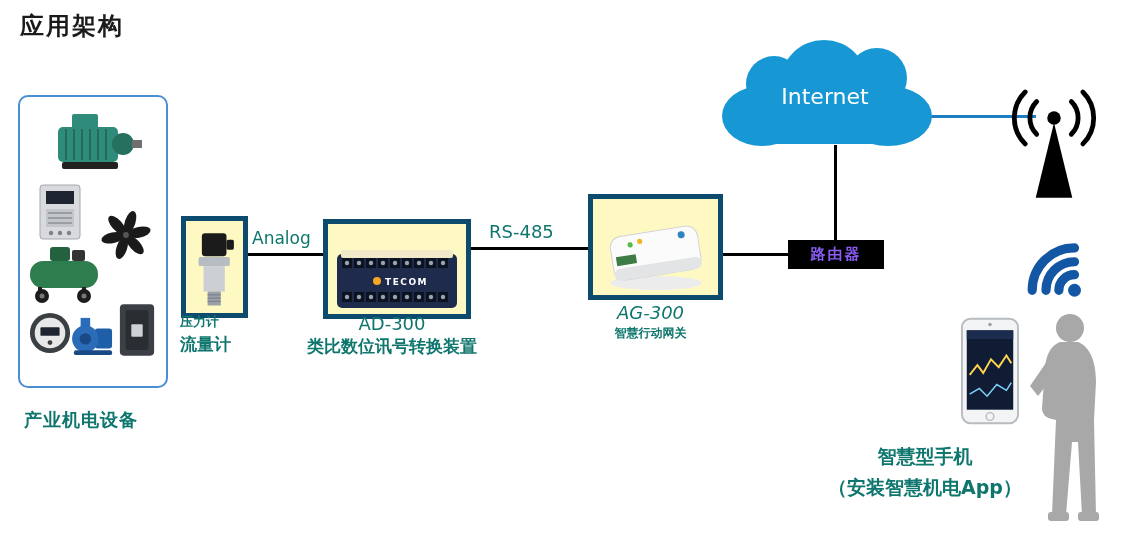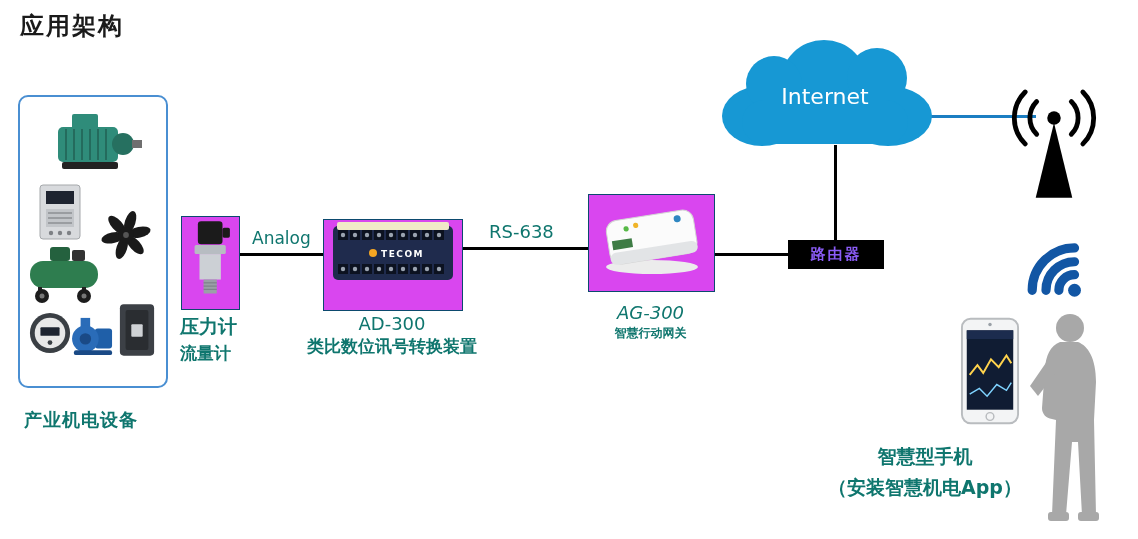--- a/index.html
+++ b/index.html
@@ -1,21 +1,21 @@
 <!DOCTYPE html>
 <html><head>
 <meta charset="utf-8">
 <style>
   html,body{margin:0;padding:0;background:#ffffff;}
   body{font-family:"DejaVu Sans","Liberation Sans",sans-serif;color:#111;}
   .canvas{position:relative;width:1138px;height:539px;background:#fff;overflow:hidden;}
   .abs{position:absolute;}
   .title{font-size:24px;font-weight:600;letter-spacing:2px;color:#1a1a1a;}
   .equip-box{border:2px solid #4a8fd2;border-radius:10px;background:#fff;}
-  .photo-box{background:#d946ef;border:1px solid #0c4a6e;display:flex;align-items:flex-start;justify-content:center;}
+  .photo-box{background:#fef9c3;border:5px solid #0c4a6e;display:flex;align-items:flex-end;justify-content:center;}
   .lbl{color:#0f766e;}
   .bold{font-weight:bold;}
   .center{text-align:center;}
   .line{background:#000;}
   .blue-line{background:#1b7ec2;}
   .router{background:#000;color:#8b5cf6;display:flex;align-items:center;justify-content:center;
           font-size:15px;font-weight:bold;letter-spacing:2px;}
   .internet-label{color:#fff;font-size:22px;text-align:center;}
   svg{display:block;}
   svg text{font-family:"DejaVu Sans","Liberation Sans",sans-serif;}
@@ -122,21 +122,21 @@
       <rect x="14" y="42" width="26" height="31" fill="#ccd0d5"></rect>
       <rect x="19" y="73" width="16" height="17" fill="#9aa0a7"></rect>
       <g stroke="#7d838a" stroke-width="1.5">
         <line x1="19" y1="77" x2="35" y2="77"></line>
           <line x1="19" y1="81" x2="35" y2="81"></line>
         <line x1="19" y1="85" x2="35" y2="85"></line>
       </g>
     </svg>
   </div>
   <div class="abs" style="left:180px;top:313px;">
-    <div class="lbl bold" style="font-size:19px;line-height:1.45;text-align:center;">压力计</div>
+    <div class="lbl bold" style="font-size:13px;line-height:1.45;">压力计</div>
     <div class="lbl bold" style="font-size:17px;line-height:1.45;">流量计</div>
   </div>
 
   <div class="abs lbl" style="left:252px;top:228px;font-size:17px;">Analog</div>
 
   <div class="abs photo-box" style="left:323px;top:219px;width:138px;height:90px;">
     <svg width="124" height="66" viewBox="0 0 124 66">
       <rect x="2" y="6" width="120" height="54" rx="5" fill="#1f2b4d"></rect>
       <rect x="6" y="2" width="112" height="8" rx="2" fill="#f1e9c8"></rect>
       <g fill="#0c1220">
@@ -183,21 +183,21 @@
           <circle cx="72" cy="49" r="2.2"></circle>
         <circle cx="84" cy="49" r="2.2"></circle>
           <circle cx="96" cy="49" r="2.2"></circle>
           <circle cx="108" cy="49" r="2.2"></circle>
       </g>
     </svg>
   </div>
   <div class="abs lbl center" style="left:323px;top:313px;width:138px;font-size:18px;">AD-300</div>
   <div class="abs lbl bold center" style="left:293px;top:335px;width:198px;font-size:17px;">类比数位讯号转换装置</div>
 
-  <div class="abs lbl" style="left:489px;top:221px;font-size:18px;">RS-638</div>
+  <div class="abs lbl" style="left:489px;top:221px;font-size:18px;">RS-485</div>
 
   <div class="abs photo-box" style="left:588px;top:194px;width:125px;height:96px;">
     <svg width="112" height="84" viewBox="0 0 112 84">
       <ellipse cx="56" cy="72" rx="46" ry="7" fill="#ececec"></ellipse>
       <g transform="rotate(-9 56 44)">
         <rect x="12" y="20" width="88" height="44" rx="11" fill="#fbfbfb" stroke="#d4d4d4"></rect>
         <rect x="12" y="52" width="88" height="12" rx="6" fill="#e2e4e6"></rect>
         <rect x="16" y="40" width="20" height="9" fill="#3e7c45"></rect>
         <circle cx="32" cy="30" r="2.6" fill="#57b947"></circle>
         <circle cx="42" cy="28" r="2.6" fill="#f0b429"></circle>

